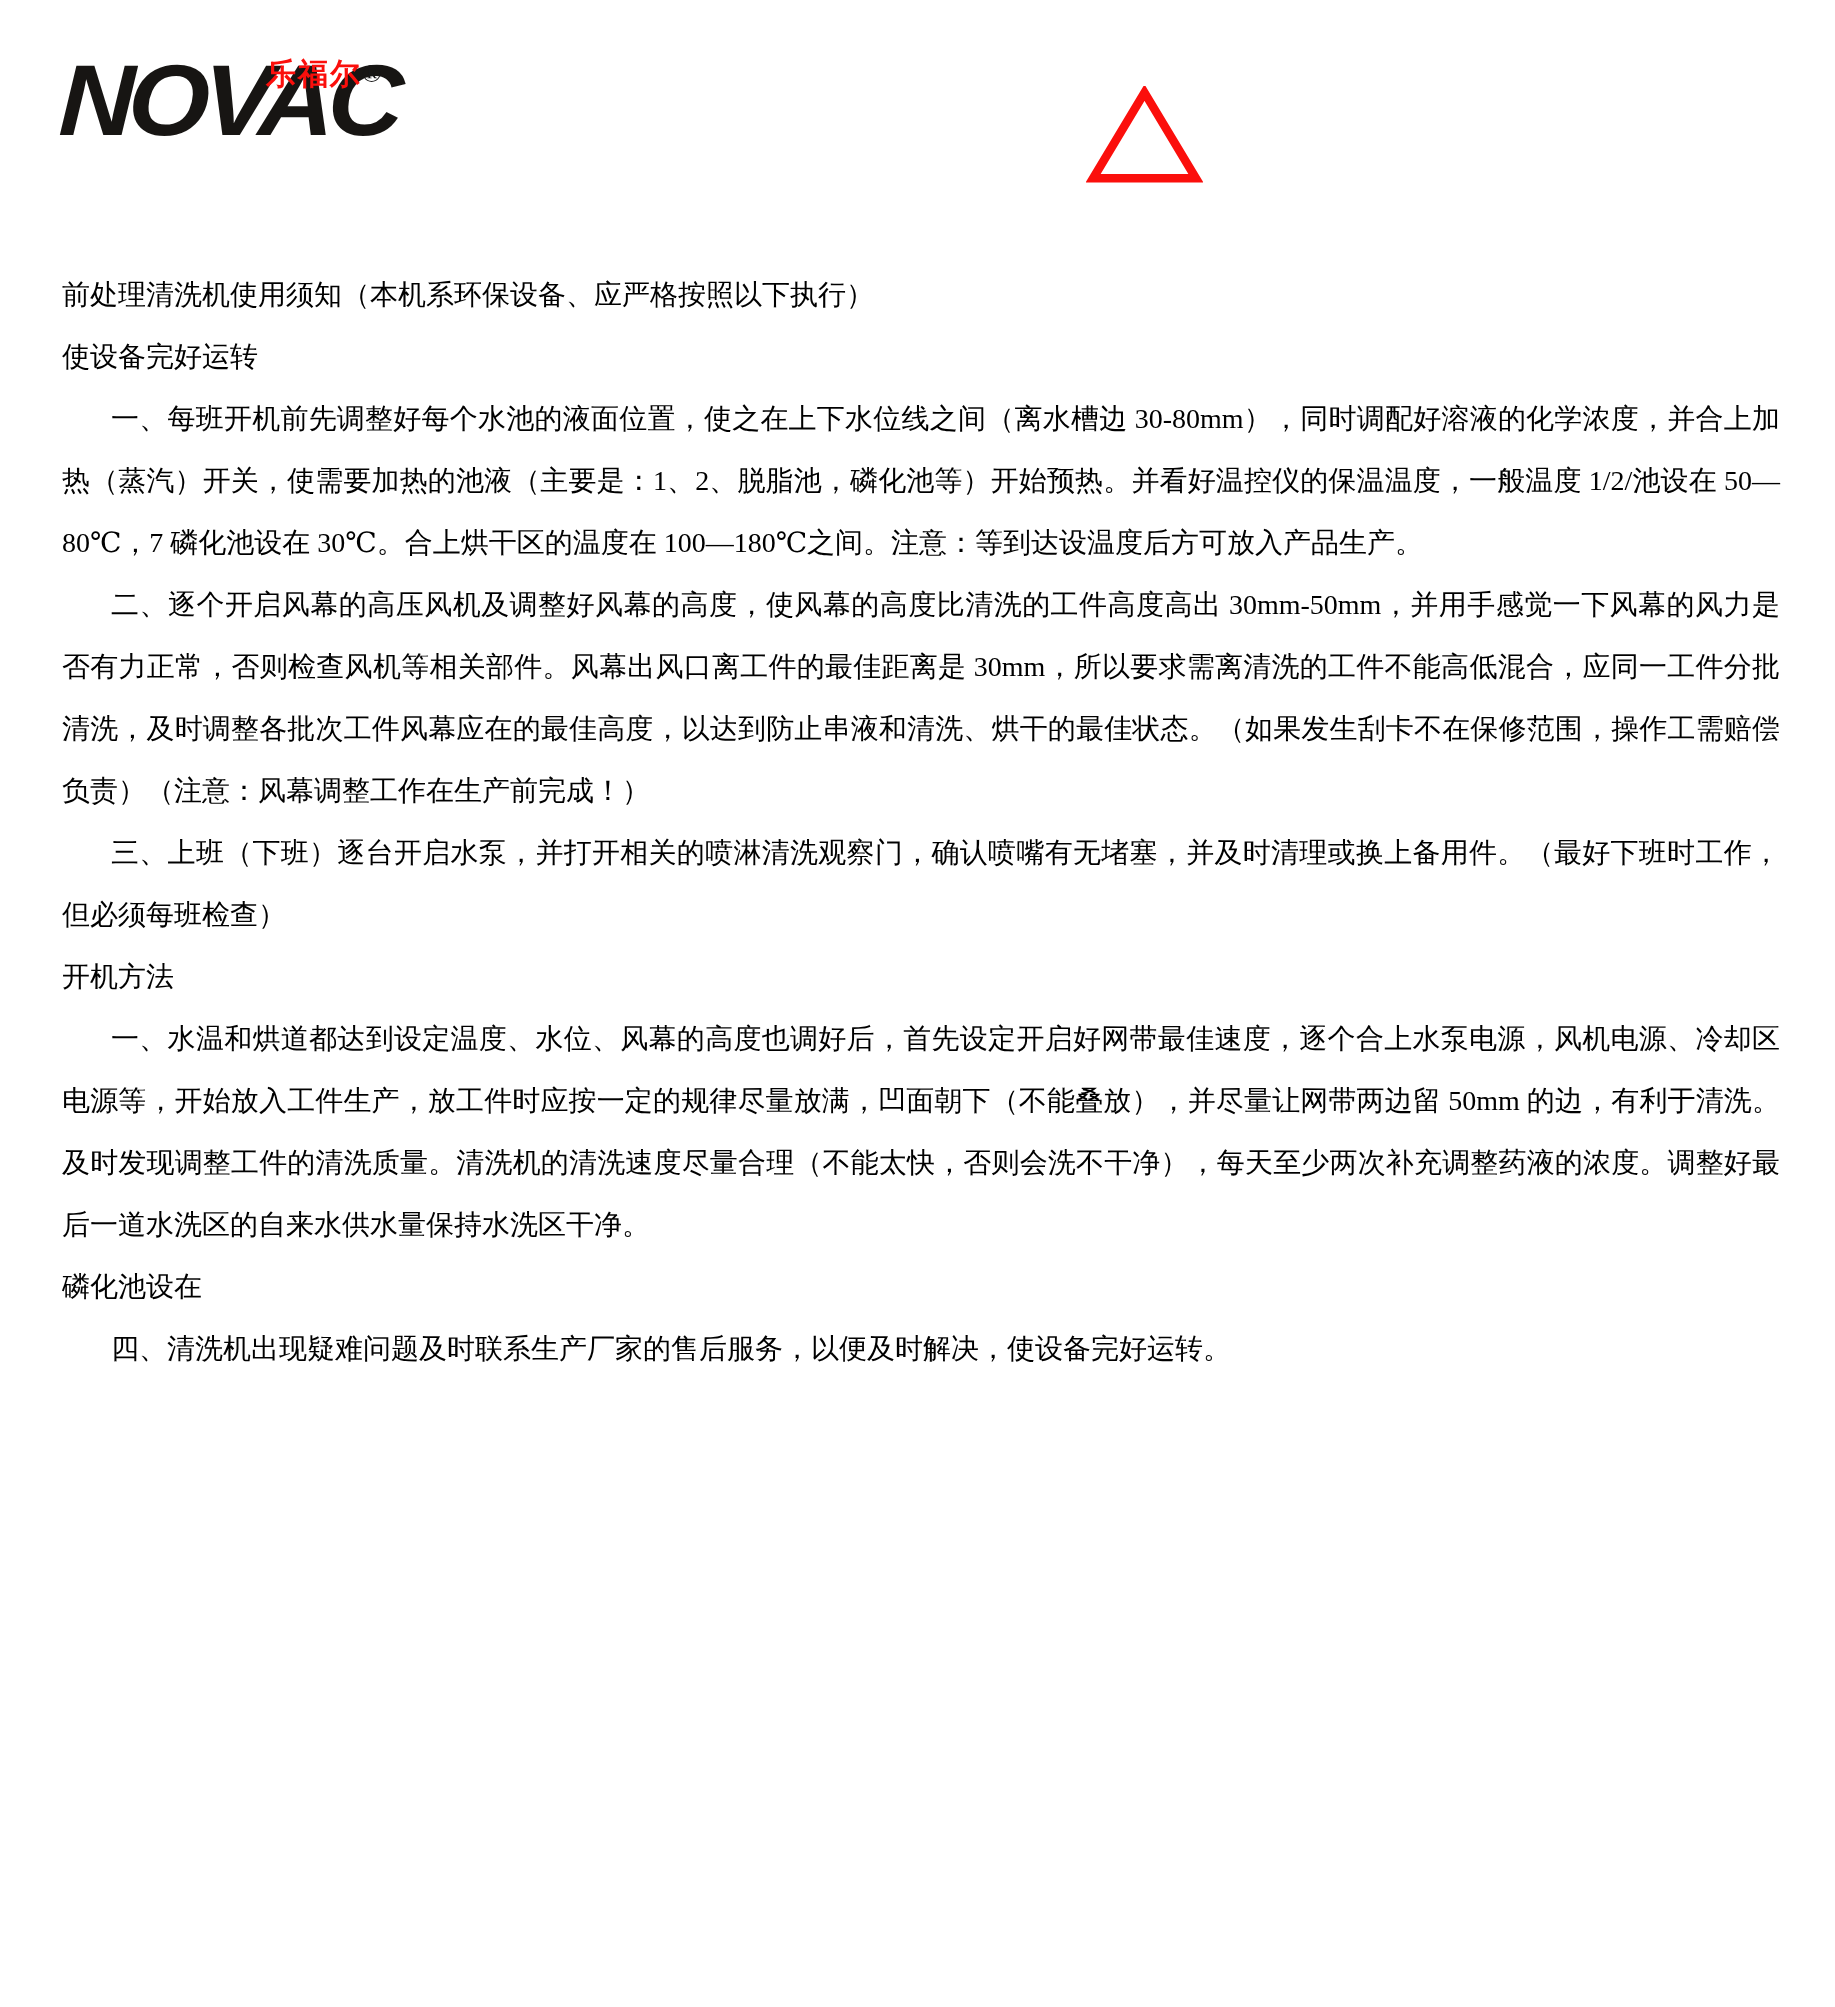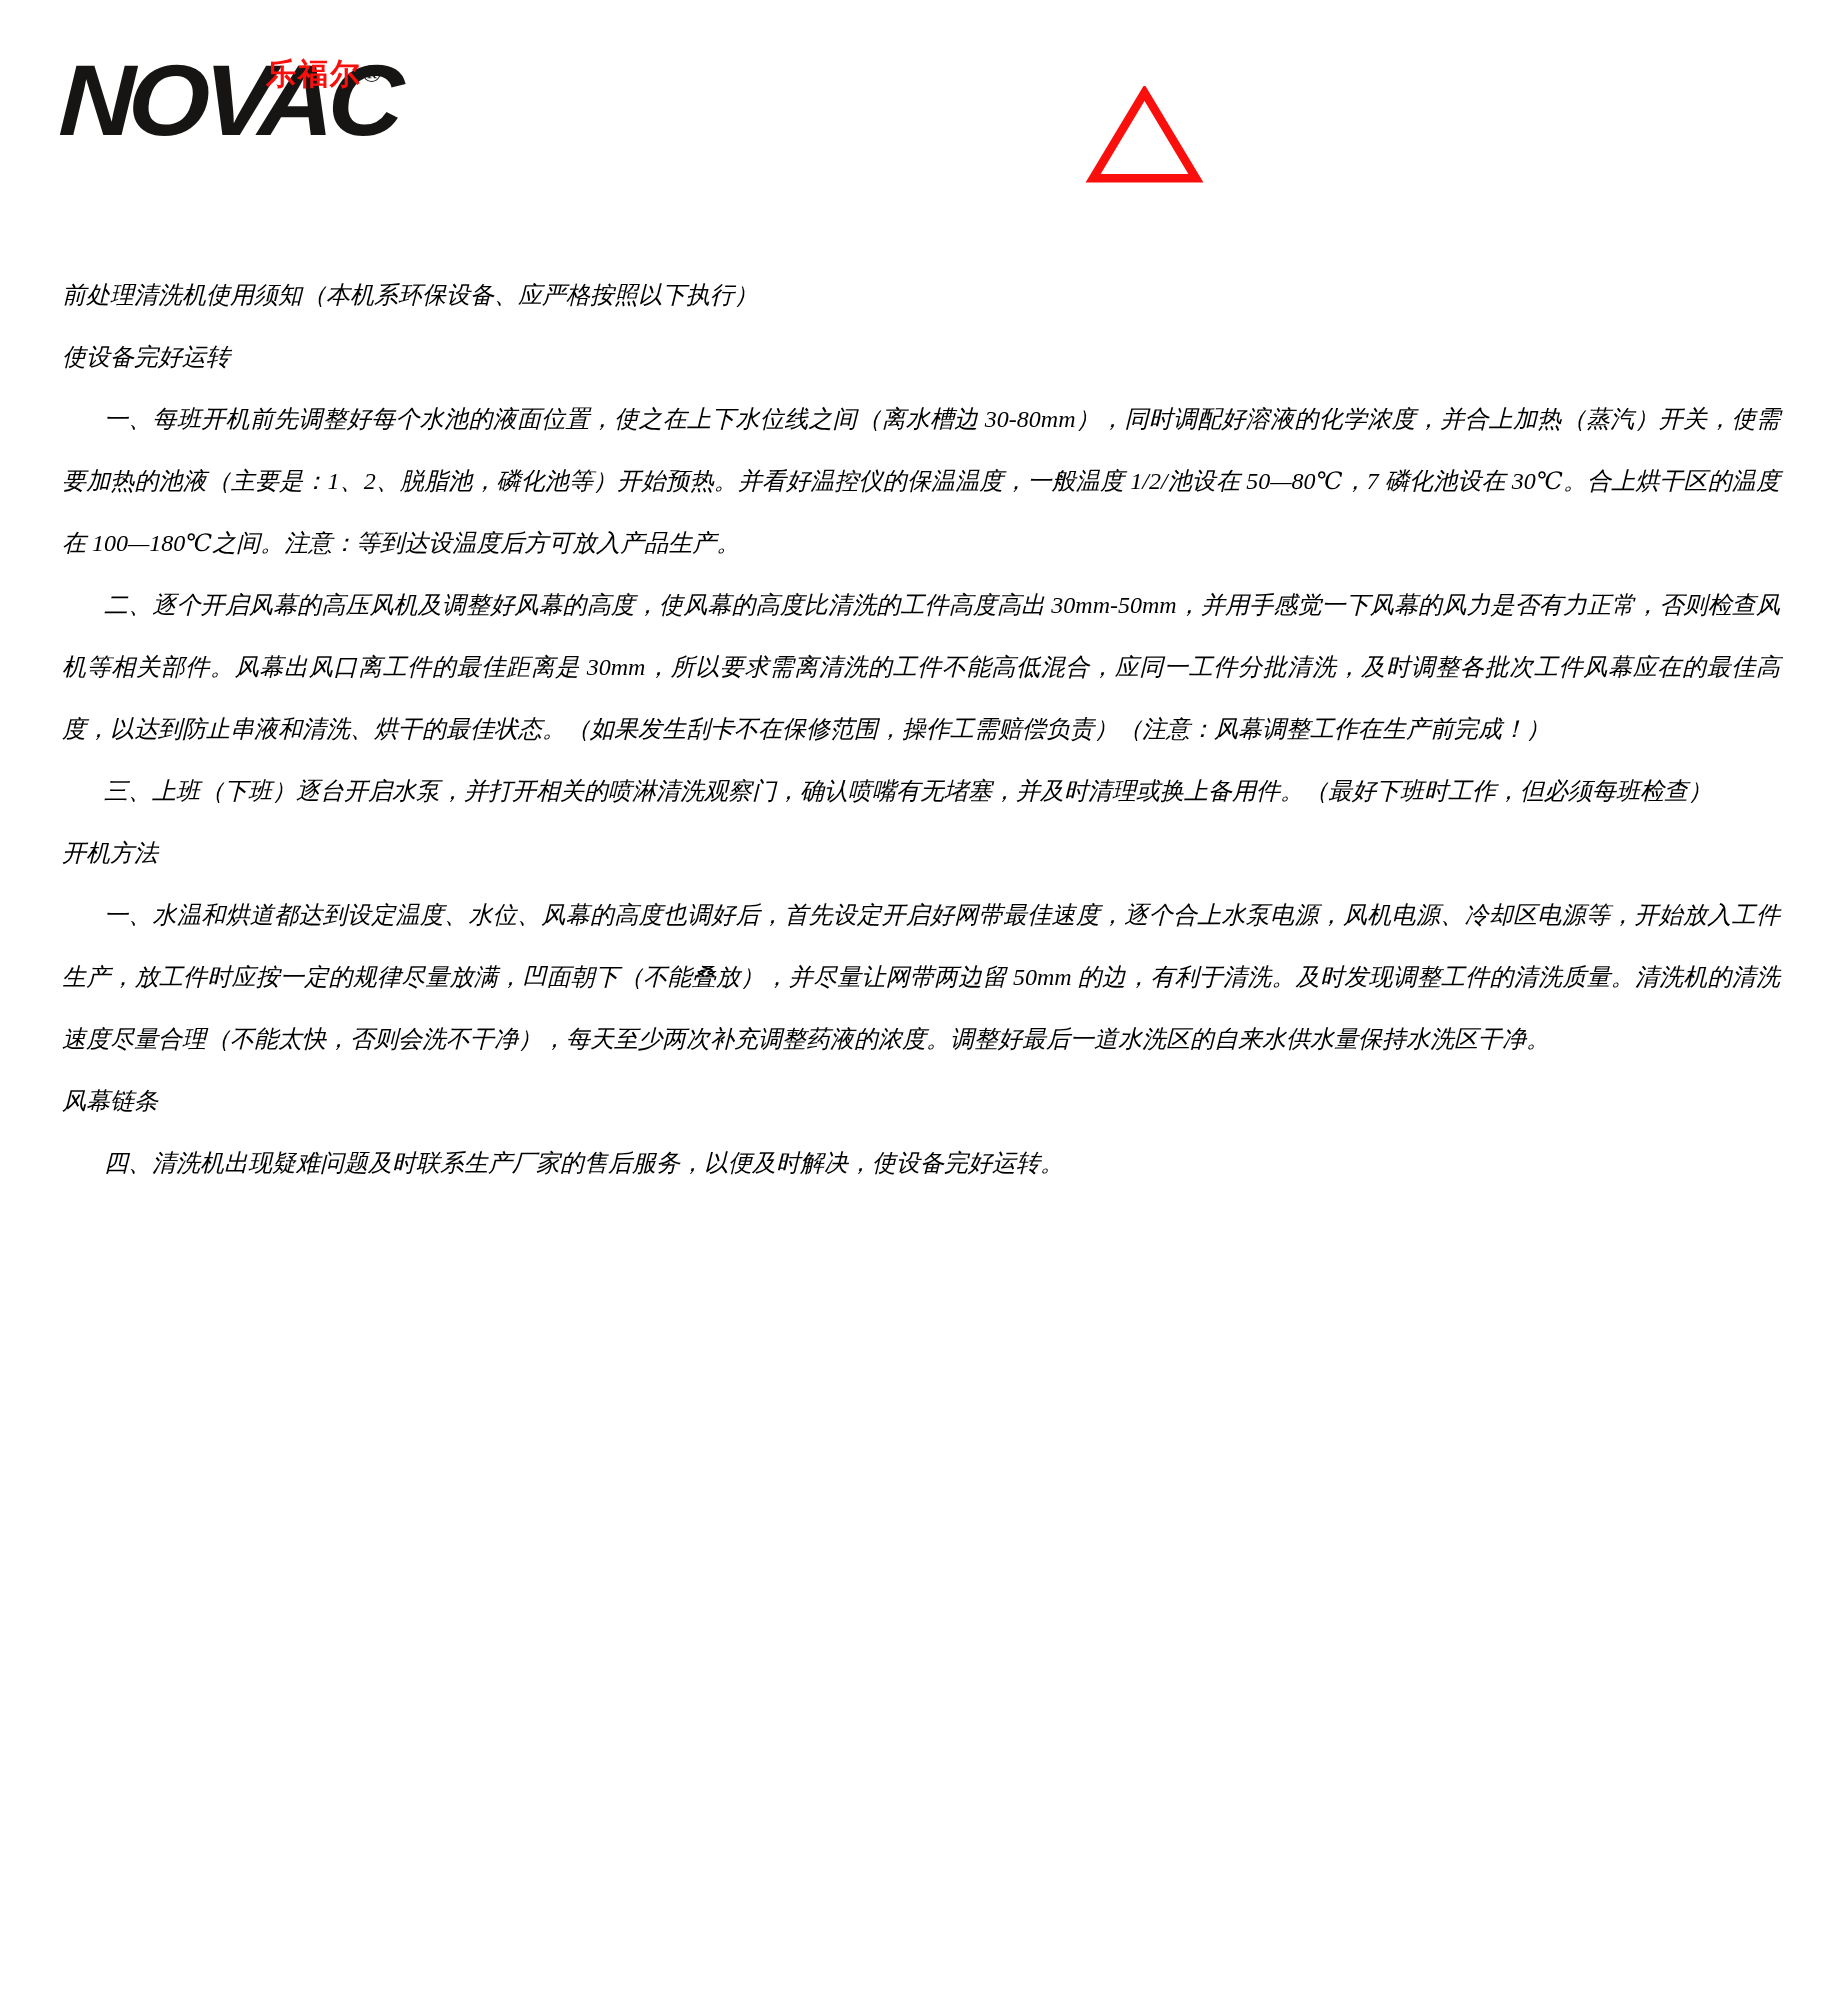--- a/index.html
+++ b/index.html
@@ -32,25 +32,24 @@
   .warning-title {
     position: absolute; left: 704px; top: 46px;
     font-size: 132px; font-weight: bold; line-height: 1.05;
     color: #fb0f0c; letter-spacing: 25px; white-space: nowrap;
   }
   .warning-triangle { position: absolute; left: 1086px; top: 86px; width: 117px; height: 99px; }
 
   
   .doc-body {
     position: absolute; left: 62px; top: 264px; width: 1718px;
-    font-size: 24px; line-height: 62px;
+    font-size: 28px; line-height: 62px;
     text-align: justify;
     text-justify: inter-ideograph;
     color: #000;
-    font-style: italic;
   }
   .doc-body p { margin: 0; }
   .para { text-indent: 1.75em; }
   .heading, .intro { text-indent: 0; text-align: left; }
 </style>
 </head>
 <body>
 
 <div class="page">
 
@@ -66,18 +65,18 @@
     <p class="intro">前处理清洗机使用须知（本机系环保设备、应严格按照以下执行）</p>
 
     <p class="heading">使设备完好运转</p>
     <p class="para">一、每班开机前先调整好每个水池的液面位置，使之在上下水位线之间（离水槽边 30-80mm），同时调配好溶液的化学浓度，并合上加热（蒸汽）开关，使需要加热的池液（主要是：1、2、脱脂池，磷化池等）开始预热。并看好温控仪的保温温度，一般温度 1/2/池设在 50—80℃，7 磷化池设在 30℃。合上烘干区的温度在 100—180℃之间。注意：等到达设温度后方可放入产品生产。</p>
     <p class="para">二、逐个开启风幕的高压风机及调整好风幕的高度，使风幕的高度比清洗的工件高度高出 30mm-50mm，并用手感觉一下风幕的风力是否有力正常，否则检查风机等相关部件。风幕出风口离工件的最佳距离是 30mm，所以要求需离清洗的工件不能高低混合，应同一工件分批清洗，及时调整各批次工件风幕应在的最佳高度，以达到防止串液和清洗、烘干的最佳状态。（如果发生刮卡不在保修范围，操作工需赔偿负责）（注意：风幕调整工作在生产前完成！）</p>
     <p class="para">三、上班（下班）逐台开启水泵，并打开相关的喷淋清洗观察门，确认喷嘴有无堵塞，并及时清理或换上备用件。（最好下班时工作，但必须每班检查）</p>
 
     <p class="heading">开机方法</p>
     <p class="para">一、水温和烘道都达到设定温度、水位、风幕的高度也调好后，首先设定开启好网带最佳速度，逐个合上水泵电源，风机电源、冷却区电源等，开始放入工件生产，放工件时应按一定的规律尽量放满，凹面朝下（不能叠放），并尽量让网带两边留 50mm 的边，有利于清洗。及时发现调整工件的清洗质量。清洗机的清洗速度尽量合理（不能太快，否则会洗不干净），每天至少两次补充调整药液的浓度。调整好最后一道水洗区的自来水供水量保持水洗区干净。</p>
 
-    <p class="heading">风幕链条</p>
+    <p class="heading">磷化池设在</p>
     <p class="para">四、清洗机出现疑难问题及时联系生产厂家的售后服务，以便及时解决，使设备完好运转。</p>
   </div>
 
 </div>
 
 
 </body></html>

